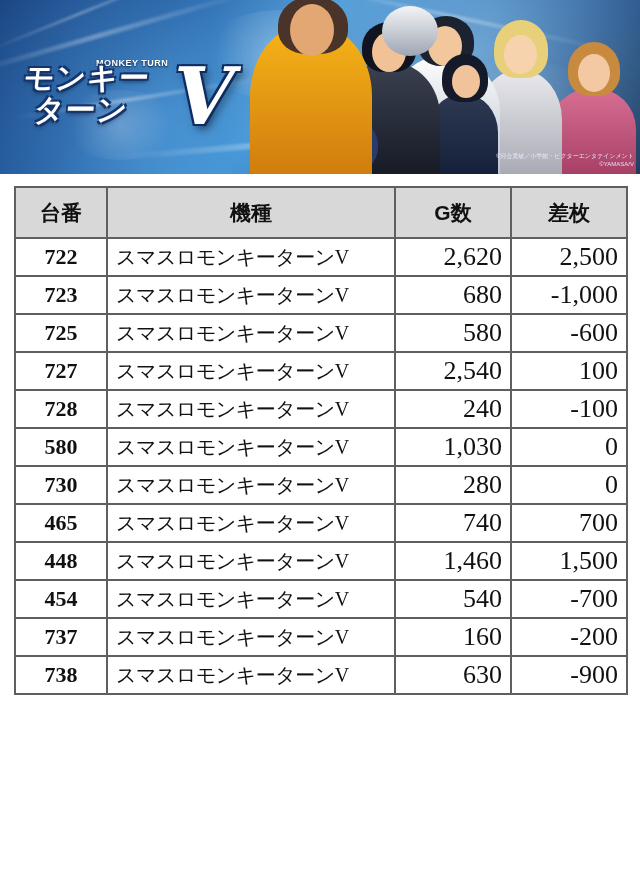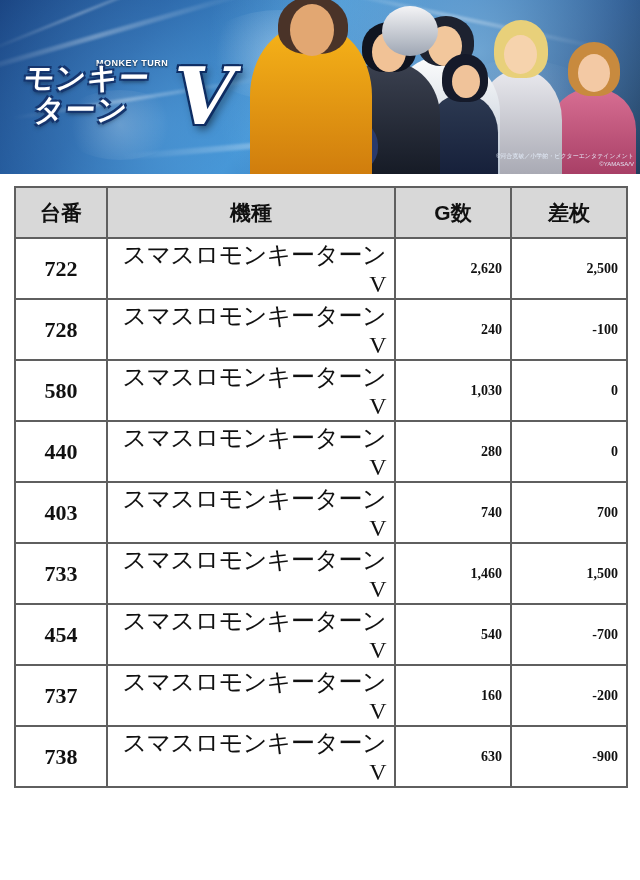--- a/index.html
+++ b/index.html
@@ -158,22 +158,22 @@
     font-size: 21px;
     text-align: center;
     height: 51px;
   }
   col.c-no    { width: 92px; }
   col.c-model { width: 288px; }
   col.c-g     { width: 116px; }
   col.c-diff  { width: 116px; }
 
   td.num    { text-align: center; font-weight: bold; font-size: 22px; }
-  td.model  { text-align: right; font-size: 24px; letter-spacing: -0.5px; }
-  td.right  { text-align: right;  font-size: 14px; font-weight: bold; }
+  td.model  { text-align: left; font-size: 20px; letter-spacing: -0.5px; }
+  td.right  { text-align: right;  font-size: 26px; }
 </style>
 </head>
 <body>
 
 <div class="page">
 
   <div class="banner">
     <div class="streak s1"></div>
     <div class="streak s2"></div>
     <div class="streak s3"></div>
@@ -244,45 +244,63 @@
         </tr>
       </thead>
       <tbody>
           <tr>
             <td class="num">722</td>
             <td class="model">スマスロモンキーターンV</td>
             <td class="right">2,620</td>
             <td class="right">2,500</td>
           </tr>
           <tr>
+            <td class="num">723</td>
+            <td class="model">スマスロモンキーターンV</td>
+            <td class="right">680</td>
+            <td class="right">-1,000</td>
+          </tr>
+          <tr>
+            <td class="num">725</td>
+            <td class="model">スマスロモンキーターンV</td>
+            <td class="right">580</td>
+            <td class="right">-600</td>
+          </tr>
+          <tr>
+            <td class="num">727</td>
+            <td class="model">スマスロモンキーターンV</td>
+            <td class="right">2,540</td>
+            <td class="right">100</td>
+          </tr>
+          <tr>
             <td class="num">728</td>
             <td class="model">スマスロモンキーターンV</td>
             <td class="right">240</td>
             <td class="right">-100</td>
           </tr>
           <tr>
             <td class="num">580</td>
             <td class="model">スマスロモンキーターンV</td>
             <td class="right">1,030</td>
             <td class="right">0</td>
           </tr>
           <tr>
-            <td class="num">440</td>
+            <td class="num">730</td>
             <td class="model">スマスロモンキーターンV</td>
             <td class="right">280</td>
             <td class="right">0</td>
           </tr>
           <tr>
-            <td class="num">403</td>
+            <td class="num">465</td>
             <td class="model">スマスロモンキーターンV</td>
             <td class="right">740</td>
             <td class="right">700</td>
           </tr>
           <tr>
-            <td class="num">733</td>
+            <td class="num">448</td>
             <td class="model">スマスロモンキーターンV</td>
             <td class="right">1,460</td>
             <td class="right">1,500</td>
           </tr>
           <tr>
             <td class="num">454</td>
             <td class="model">スマスロモンキーターンV</td>
             <td class="right">540</td>
             <td class="right">-700</td>
           </tr>

